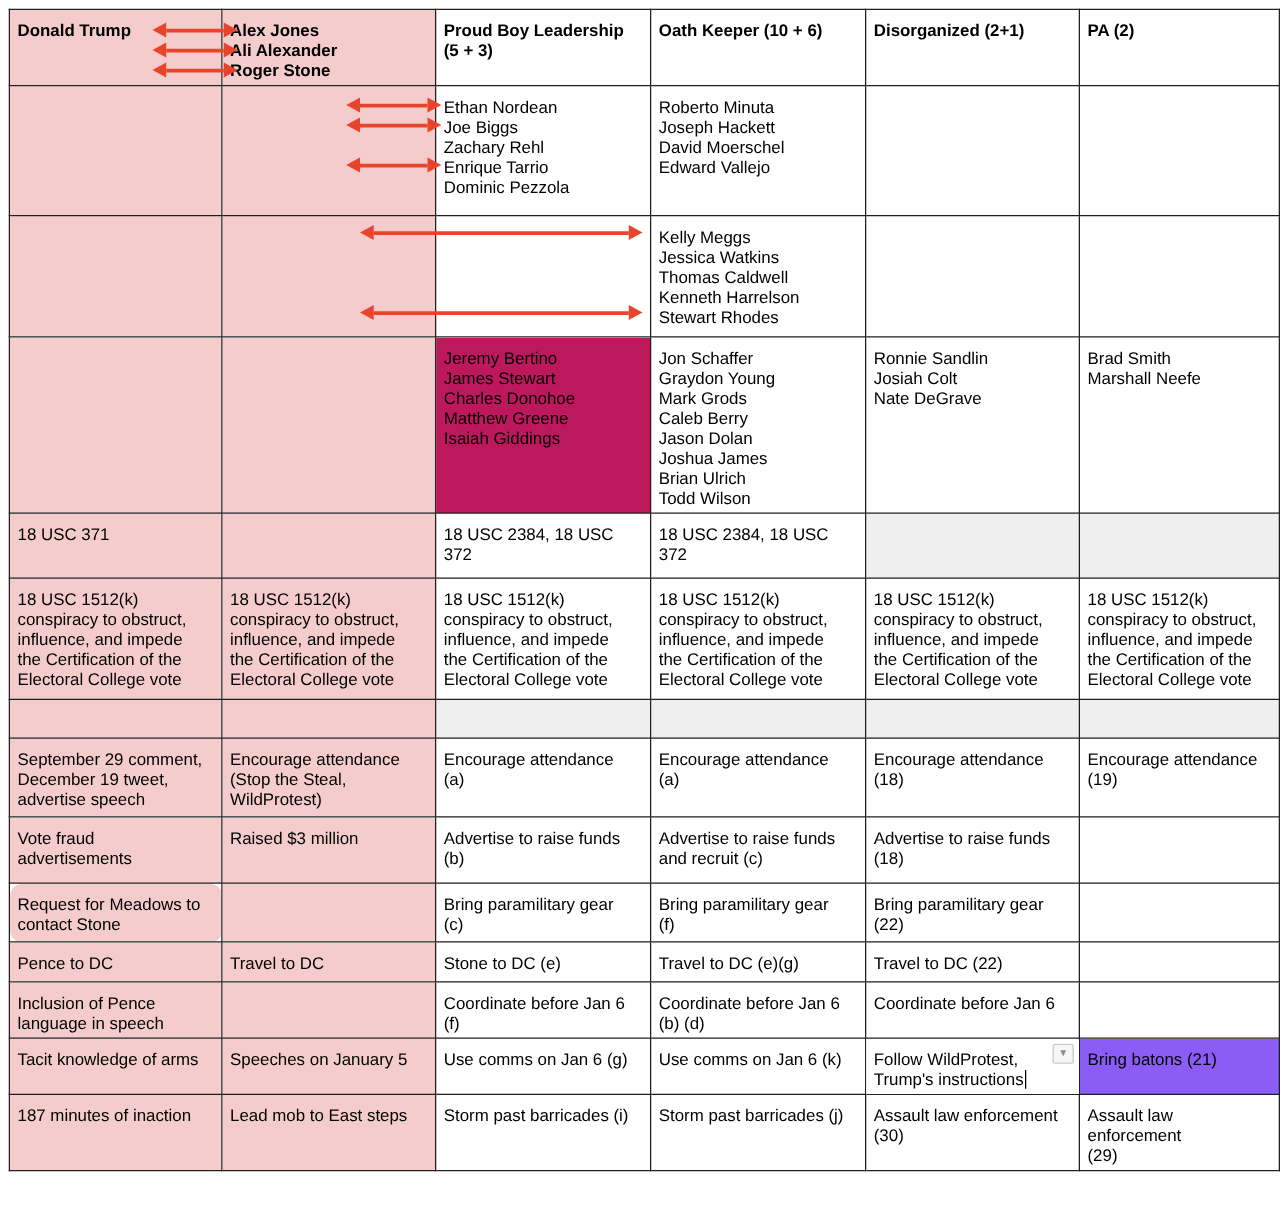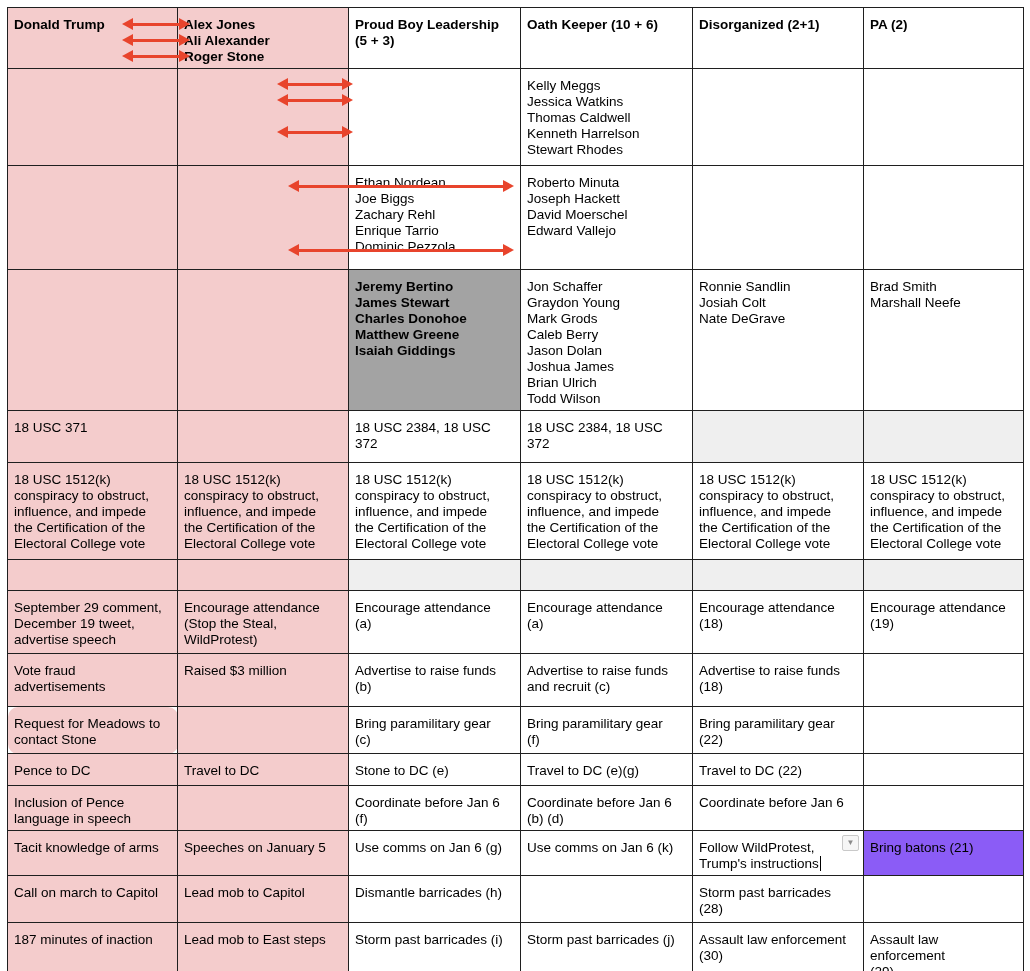--- a/index.html
+++ b/index.html
@@ -53,51 +53,51 @@
           <th style="background: rgb(244, 204, 204);">Donald Trump</th>
           <th style="background: rgb(244, 204, 204);">Alex Jones
 Ali Alexander
 Roger Stone</th>
           <th style="background: rgb(255, 255, 255);">Proud Boy Leadership
 (5 + 3)</th>
           <th style="background: rgb(255, 255, 255);">Oath Keeper (10 + 6)</th>
           <th style="background: rgb(255, 255, 255);">Disorganized (2+1)</th>
           <th style="background: rgb(255, 255, 255);">PA (2)</th>
         </tr>
-        <tr style="height: 97px;">
-          <td style="background: rgb(244, 204, 204);"></td>
-          <td style="background: rgb(244, 204, 204);"></td>
-          <td style="background: rgb(255, 255, 255);"></td>
-          <td style="background: rgb(255, 255, 255);">Kelly Meggs
-Jessica Watkins
-Thomas Caldwell
-Kenneth Harrelson
-Stewart Rhodes</td>
-          <td style="background: rgb(255, 255, 255);"></td>
-          <td style="background: rgb(255, 255, 255);"></td>
-        </tr>
         <tr style="height: 104px;">
           <td style="background: rgb(244, 204, 204);"></td>
           <td style="background: rgb(244, 204, 204);"></td>
           <td style="background: rgb(255, 255, 255);">Ethan Nordean
 Joe Biggs
 Zachary Rehl
 Enrique Tarrio
 Dominic Pezzola</td>
           <td style="background: rgb(255, 255, 255);">Roberto Minuta
 Joseph Hackett
 David Moerschel
 Edward Vallejo</td>
           <td style="background: rgb(255, 255, 255);"></td>
           <td style="background: rgb(255, 255, 255);"></td>
         </tr>
+        <tr style="height: 97px;">
+          <td style="background: rgb(244, 204, 204);"></td>
+          <td style="background: rgb(244, 204, 204);"></td>
+          <td style="background: rgb(255, 255, 255);"></td>
+          <td style="background: rgb(255, 255, 255);">Kelly Meggs
+Jessica Watkins
+Thomas Caldwell
+Kenneth Harrelson
+Stewart Rhodes</td>
+          <td style="background: rgb(255, 255, 255);"></td>
+          <td style="background: rgb(255, 255, 255);"></td>
+        </tr>
         <tr style="height: 137px;">
           <td style="background: rgb(244, 204, 204);"></td>
           <td style="background: rgb(244, 204, 204);"></td>
-          <td style="background: #a3a3a3; font-weight: bold;">Jeremy Bertino
+          <td style="background: #be185d;">Jeremy Bertino
 James Stewart
 Charles Donohoe
 Matthew Greene
 Isaiah Giddings</td>
           <td style="background: rgb(255, 255, 255);">Jon Schaffer
 Graydon Young
 Mark Grods
 Caleb Berry
 Jason Dolan
 Joshua James
@@ -220,29 +220,20 @@
         </tr>
         <tr style="height: 34px;">
           <td style="background: rgb(244, 204, 204);">Tacit knowledge of arms</td>
           <td style="background: rgb(244, 204, 204);">Speeches on January 5</td>
           <td style="background: rgb(255, 255, 255);">Use comms on Jan 6 (g)</td>
           <td style="background: rgb(255, 255, 255);">Use comms on Jan 6 (k)</td>
           <td style="background: rgb(255, 255, 255); position: relative;">Follow WildProtest,
 Trump's instructions<span class="caret"></span><div class="cell-widget"><span>▼</span></div></td>
           <td style="background: #8b5cf6;">Bring batons (21)</td>
         </tr>
-        <tr style="height: 47px;">
-          <td style="background: rgb(244, 204, 204);">Call on march to Capitol</td>
-          <td style="background: rgb(244, 204, 204);">Lead mob to Capitol</td>
-          <td style="background: rgb(255, 255, 255);">Dismantle barricades (h)</td>
-          <td style="background: rgb(255, 255, 255);"></td>
-          <td style="background: rgb(255, 255, 255);">Storm past barricades
-(28)</td>
-          <td style="background: rgb(255, 255, 255);"></td>
-        </tr>
         <tr style="height: 46px;">
           <td style="background: rgb(244, 204, 204);">187 minutes of inaction</td>
           <td style="background: rgb(244, 204, 204);">Lead mob to East steps</td>
           <td style="background: rgb(255, 255, 255);">Storm past barricades (i)</td>
           <td style="background: rgb(255, 255, 255);">Storm past barricades (j)</td>
           <td style="background: rgb(255, 255, 255);">Assault law enforcement
 (30)</td>
           <td style="background: rgb(255, 255, 255);">Assault law enforcement
 (29)</td>
         </tr>

